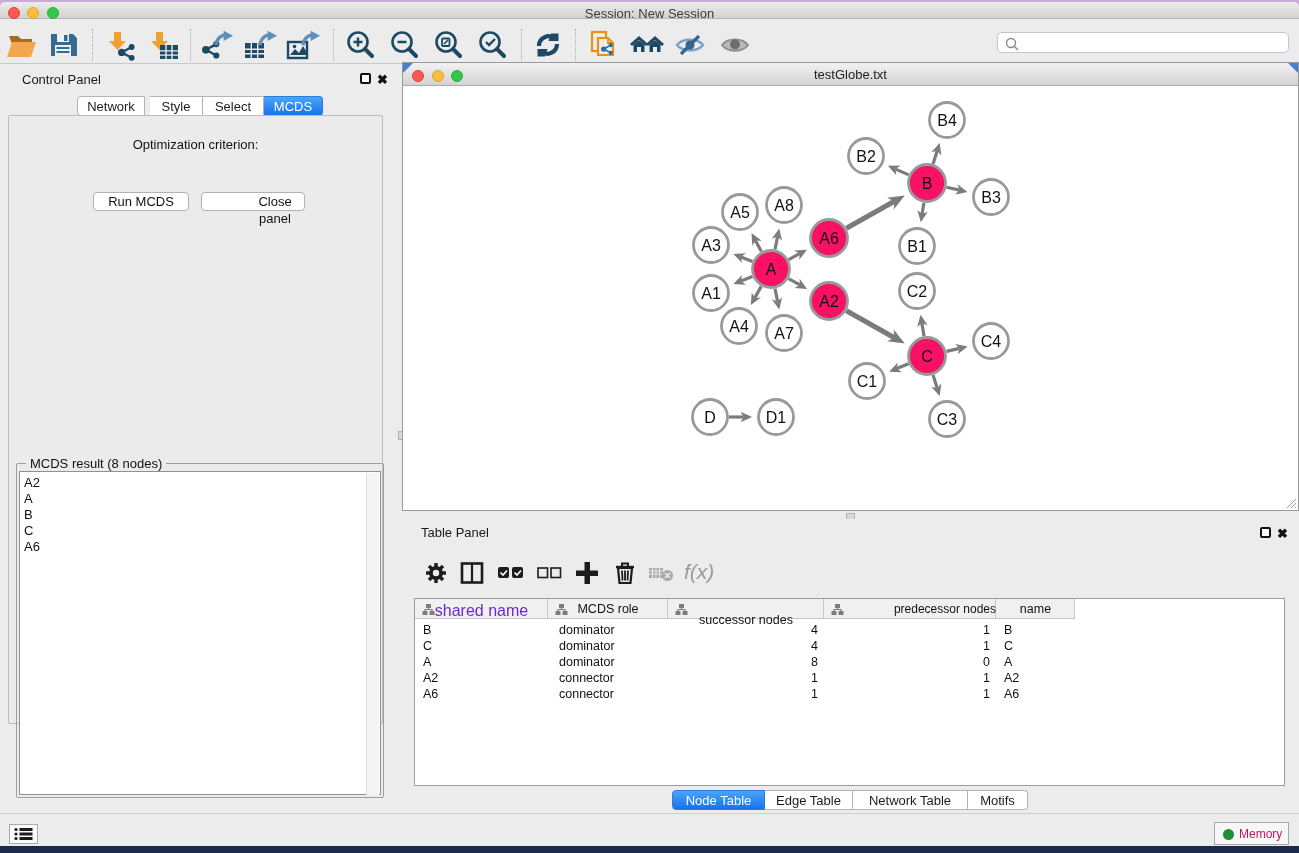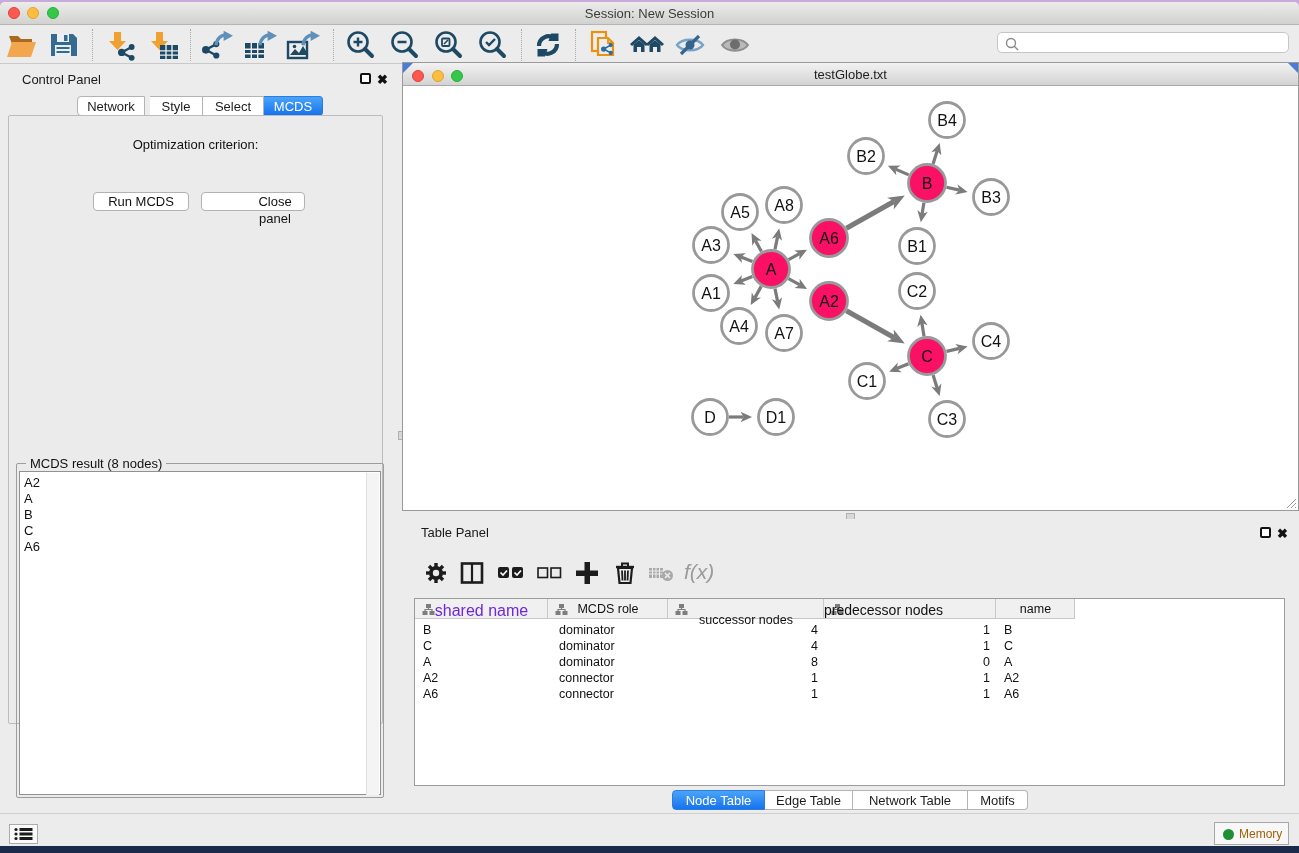--- a/index.html
+++ b/index.html
@@ -1,19 +1,19 @@
 <!DOCTYPE html>
 <html><head><meta charset="utf-8"><style>
 *{margin:0;padding:0;box-sizing:border-box;}
 html,body{width:1299px;height:853px;overflow:hidden;}
 body{font-family:"Liberation Sans",sans-serif;background:#c9abdb;position:relative;}
 .abs{position:absolute;}
 #win{position:absolute;left:0;top:2px;width:1299px;height:844px;background:#ececec;border-radius:5px 5px 0 0;overflow:hidden;}
 #deskbot{position:absolute;left:0;top:846px;width:1299px;height:7px;background:#1b2a4a;}
-#titlebar{position:absolute;left:0;top:0;width:1299px;height:23px;background:linear-gradient(#ececeb,#dcdcdb 60%,#d2d2d1);border-bottom:1px solid #b5b5b5;border-radius:5px 5px 0 0;}
+#titlebar{position:absolute;left:0;top:0;width:1299px;height:17px;background:linear-gradient(#ececeb,#dcdcdb 60%,#d2d2d1);border-bottom:1px solid #b5b5b5;border-radius:5px 5px 0 0;}
 .tl{position:absolute;top:7px;width:12px;height:12px;border-radius:50%;}
 #title{position:absolute;top:4px;left:0;width:100%;text-align:center;font-size:13px;color:#3c3c3c;}
 #toolbar{position:absolute;left:0;top:23px;width:1299px;height:39px;background:#ececec;border-bottom:1px solid #c9c9c9;}
 .tbsep{position:absolute;top:4px;height:32px;width:0;border-left:1px dotted #aaa;}
 .tbi{position:absolute;top:3px;}
 #searchbox{position:absolute;left:997px;top:7px;width:292px;height:21px;background:#fff;border:1px solid #c6c6c6;border-radius:5px;}
 #cpanel{position:absolute;left:0;top:63px;width:391px;height:748px;background:#ececec;}
 .paneltitle{font-size:13px;color:#1a1a1a;}
 .flbtn{position:absolute;width:11px;height:11px;border:2px solid #111;border-radius:2px;background:#fff;}
 .xbtn{position:absolute;font-size:13px;font-weight:bold;color:#111;line-height:11px;}
@@ -402,21 +402,21 @@
           <div class="abs" style="left:253px;top:3px;width:156px;text-align:center;font-size:12.5px;color:#111;margin-top:11px;">successor nodes</div>
           <div class="abs" style="left:409px;top:0;width:172px;height:20px;border-right:1px solid #c8c8c8;"></div>
           <svg class="abs" style="left:416px;top:4px;" width="13" height="13" viewBox="0 0 13 13">
             <g fill="#7d7d7d">
               <rect x="4" y="1" width="5" height="4"></rect>
               <rect x="0.5" y="8" width="5" height="4"></rect>
               <rect x="7.5" y="8" width="5" height="4"></rect>
               <path d="M6.5 5 v2 M3 8 v-1.5 h7 V8" stroke="#7d7d7d" stroke-width="1.2" fill="none"></path>
             </g>
           </svg>
-          <div class="abs" style="left:409px;top:3px;width:172px;text-align:left;font-size:14px;color:#111;">predecessor nodes</div>
+          <div class="abs" style="left:409px;top:3px;width:172px;text-align:right;font-size:12px;color:#111;">predecessor nodes</div>
           <div class="abs" style="left:581px;top:0;width:79px;height:20px;border-right:1px solid #c8c8c8;"></div>
           <div class="abs" style="left:581px;top:3px;width:79px;text-align:center;font-size:12.5px;color:#111;">name</div>
         </div>
         <div class="abs" style="left:8px;top:24px;font-size:12.5px;color:#111;">B</div>
         <div class="abs" style="left:144px;top:24px;font-size:12.5px;color:#111;">dominator</div>
         <div class="abs" style="left:253px;top:24px;width:150px;text-align:right;font-size:12.5px;color:#111;">4</div>
         <div class="abs" style="left:409px;top:24px;width:166px;text-align:right;font-size:12.5px;color:#111;">1</div>
         <div class="abs" style="left:589px;top:24px;font-size:12.5px;color:#111;">B</div>
         <div class="abs" style="left:8px;top:40px;font-size:12.5px;color:#111;">C</div>
         <div class="abs" style="left:144px;top:40px;font-size:12.5px;color:#111;">dominator</div>
@@ -454,15 +454,15 @@
             <circle cx="2" cy="7" r="1.6"></circle>
             <circle cx="2" cy="11.5" r="1.6"></circle>
 <rect x="5.5" y="1" width="13" height="3"></rect>
             <rect x="5.5" y="5.5" width="13" height="3"></rect>
             <rect x="5.5" y="10" width="13" height="3"></rect>
           </g>
         </svg>
 </div>
 <div class="abs" style="left:1214px;top:8px;width:75px;height:23px;background:#f7f7f7;border:1px solid #a8a8a8;">
 <div style="position:absolute;left:8px;top:5.5px;width:11px;height:11px;border-radius:50%;background:#1e8f35;"></div>
-<div style="position:absolute;left:24px;top:4px;font-size:12px;color:#a16207;">Memory</div>
+<div style="position:absolute;left:24px;top:4px;font-size:12px;color:#be185d;">Memory</div>
 </div>
 </div>
 </div>
 </body></html>

